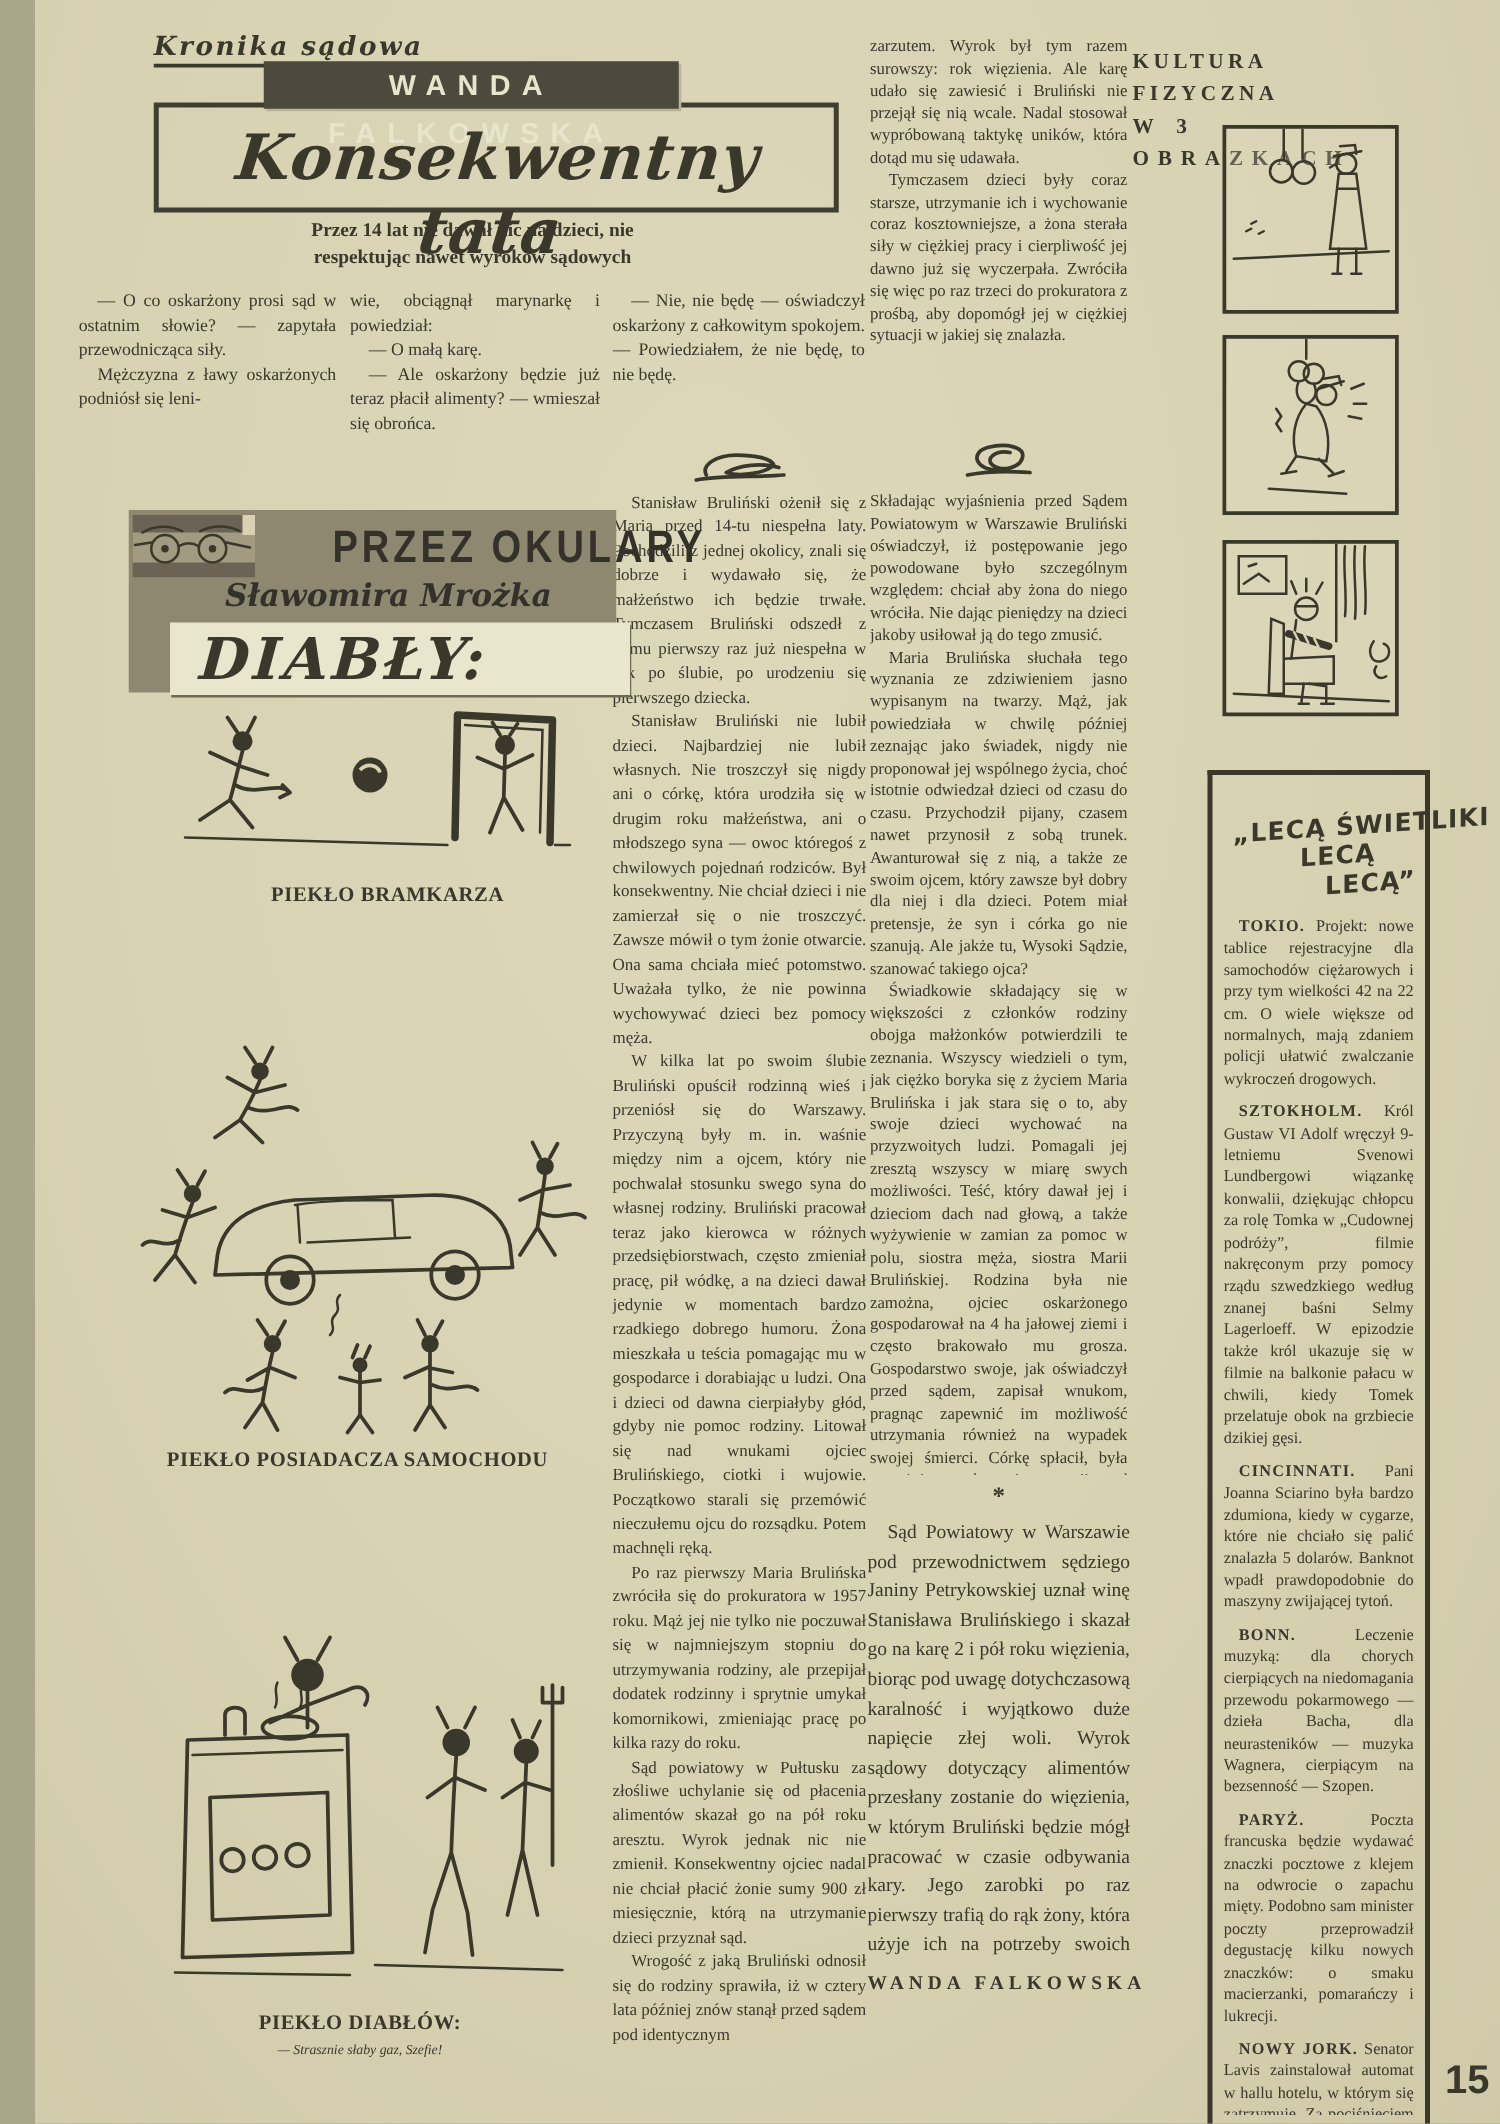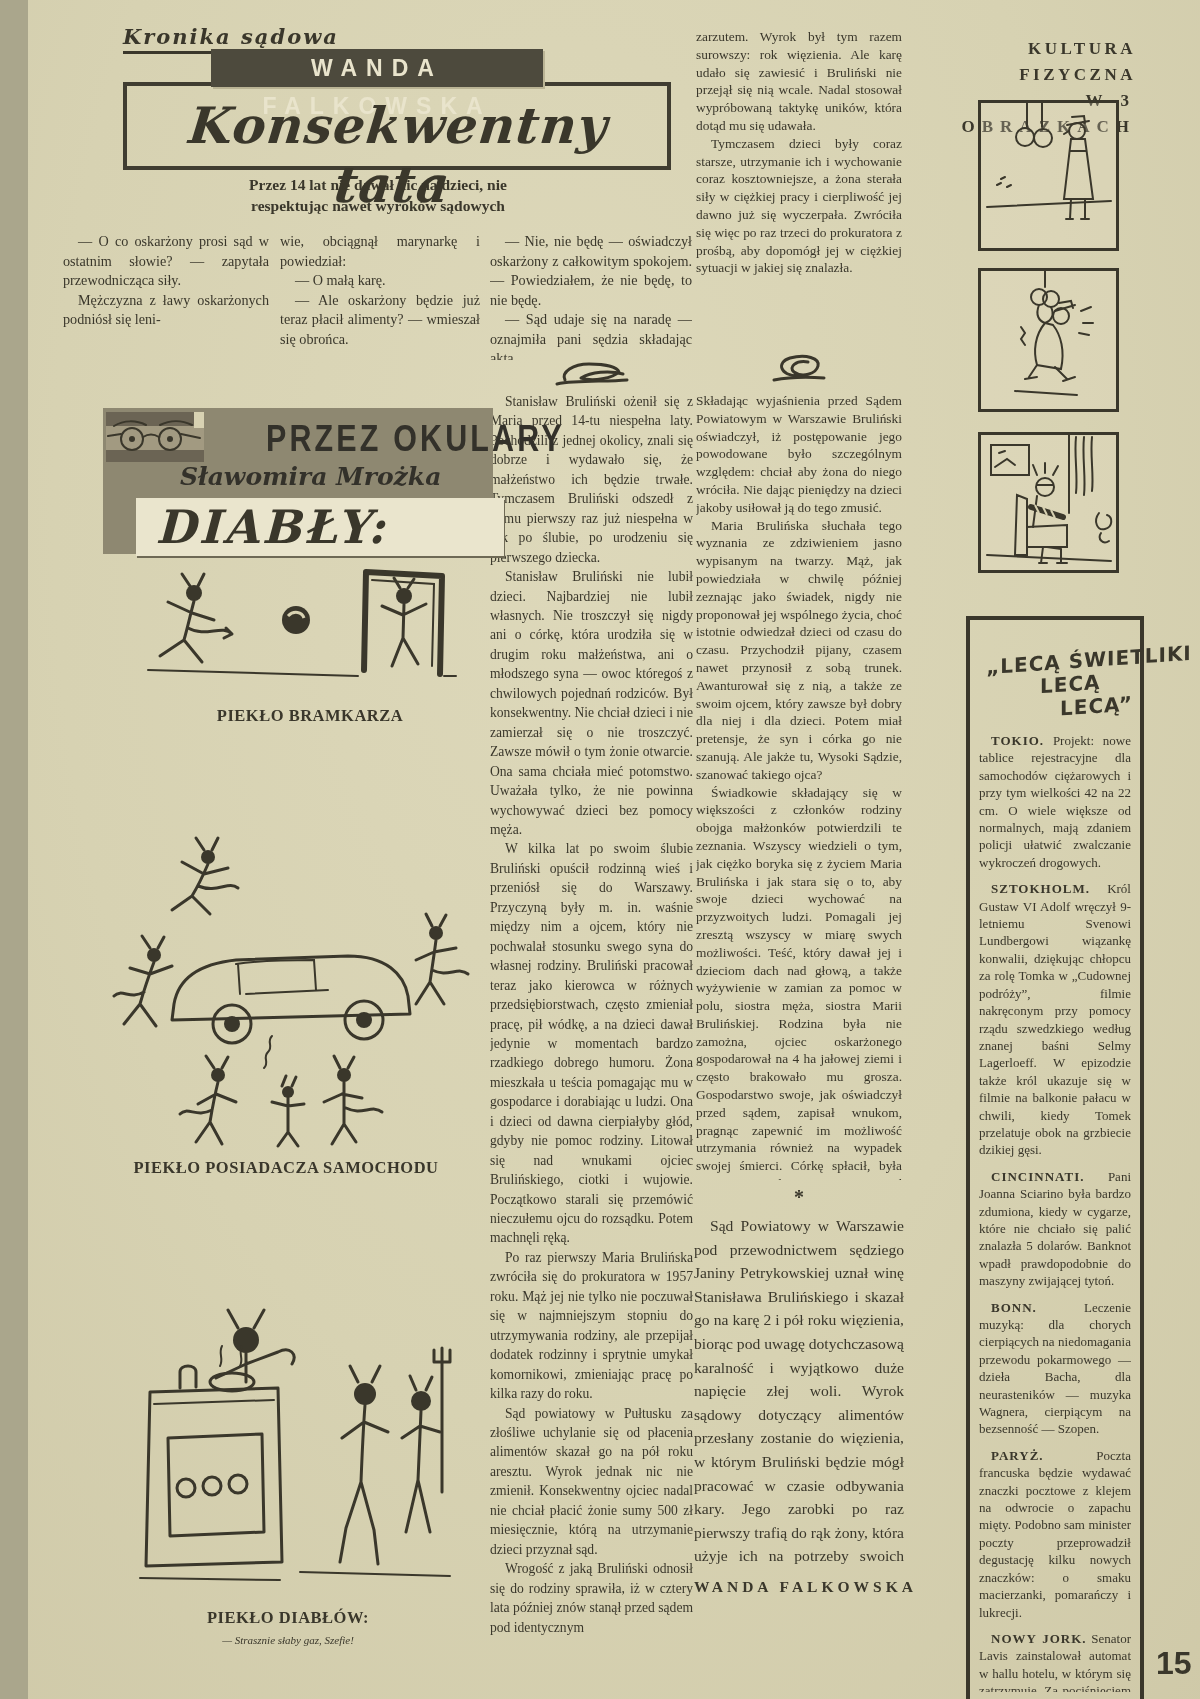--- a/index.html
+++ b/index.html
@@ -68,36 +68,35 @@
     <p>— O co oskarżony prosi sąd w ostatnim słowie? — zapytała przewodnicząca siły.</p>
     <p>Mężczyzna z ławy oskarżonych podniósł się leni-</p>
   </div>
   <div class="abs col intro" style="left:252px;top:232px;width:200px;height:125px;">
     <p class="noind">wie, obciągnął marynarkę i powiedział:</p>
     <p>— O małą karę.</p>
     <p>— Ale oskarżony będzie już teraz płacił alimenty? — wmieszał się obrońca.</p>
   </div>
   <div class="abs col intro" style="left:462px;top:232px;width:202px;height:128px;">
     <p>— Nie, nie będę — oświadczył oskarżony z całkowitym spokojem. — Powiedziałem, że nie będę, to nie będę.</p>
-    <p>— Sąd udaje się na naradę — oznajmiła pani sędzia składając akta.</p>
   </div>
 
   <div class="abs" style="left:525px;top:358px;">
     <svg width="78" height="30" viewBox="0 0 78 30">
       <path class="ink" d="M12,22 C8,14 20,6 36,6 C52,6 64,9 66,14 C60,20 40,24 28,20 C38,14 56,12 70,16"></path>
       <path class="ink" d="M4,26 C24,22 52,24 74,22"></path>
     </svg>
   </div>
 
   <div class="abs col body-a" style="left:462px;top:392px;width:203px;height:1300px;">
     <p>Stanisław Bruliński ożenił się z Marią przed 14-tu niespełna laty. Pochodzili z jednej okolicy, znali się dobrze i wydawało się, że małżeństwo ich będzie trwałe. Tymczasem Bruliński odszedł z domu pierwszy raz już niespełna w rok po ślubie, po urodzeniu się pierwszego dziecka.</p>
     <p>Stanisław Bruliński nie lubił dzieci. Najbardziej nie lubił własnych. Nie troszczył się nigdy ani o córkę, która urodziła się w drugim roku małżeństwa, ani o młodszego syna — owoc któregoś z chwilowych pojednań rodziców. Był konsekwentny. Nie chciał dzieci i nie zamierzał się o nie troszczyć. Zawsze mówił o tym żonie otwarcie. Ona sama chciała mieć potomstwo. Uważała tylko, że nie powinna wychowywać dzieci bez pomocy męża.</p>
     <p>W kilka lat po swoim ślubie Bruliński opuścił rodzinną wieś i przeniósł się do Warszawy. Przyczyną były m. in. waśnie między nim a ojcem, który nie pochwalał stosunku swego syna do własnej rodziny. Bruliński pracował teraz jako kierowca w różnych przedsiębiorstwach, często zmieniał pracę, pił wódkę, a na dzieci dawał jedynie w momentach bardzo rzadkiego dobrego humoru. Żona mieszkała u teścia pomagając mu w gospodarce i dorabiając u ludzi. Ona i dzieci od dawna cierpiałyby głód, gdyby nie pomoc rodziny. Litował się nad wnukami ojciec Brulińskiego, ciotki i wujowie. Początkowo starali się przemówić nieczułemu ojcu do rozsądku. Potem machnęli ręką.</p>
     <p>Po raz pierwszy Maria Brulińska zwróciła się do prokuratora w 1957 roku. Mąż jej nie tylko nie poczuwał się w najmniejszym stopniu do utrzymywania rodziny, ale przepijał dodatek rodzinny i sprytnie umykał komornikowi, zmieniając pracę po kilka razy do roku.</p>
-    <p>Sąd powiatowy w Pułtusku za złośliwe uchylanie się od płacenia alimentów skazał go na pół roku aresztu. Wyrok jednak nic nie zmienił. Konsekwentny ojciec nadal nie chciał płacić żonie sumy 500 zł miesięcznie, którą na utrzymanie dzieci przyznał sąd.</p>
+    <p>Sąd powiatowy w Pułtusku za złośliwe uchylanie się od płacenia alimentów skazał go na pół roku aresztu. Wyrok jednak nic nie zmienił. Konsekwentny ojciec nadal nie chciał płacić żonie sumy 900 zł miesięcznie, którą na utrzymanie dzieci przyznał sąd.</p>
     <p>Wrogość z jaką Bruliński odnosił się do rodziny sprawiła, iż w cztery lata później znów stanął przed sądem pod identycznym</p>
   </div>
 
   <div class="abs col body-b" style="left:668px;top:28px;width:206px;height:330px;">
     <p class="noind">zarzutem. Wyrok był tym razem surowszy: rok więzienia. Ale karę udało się zawiesić i Bruliński nie przejął się nią wcale. Nadal stosował wypróbowaną taktykę uników, która dotąd mu się udawała.</p>
     <p>Tymczasem dzieci były coraz starsze, utrzymanie ich i wychowanie coraz kosztowniejsze, a żona sterała siły w ciężkiej pracy i cierpliwość jej dawno już się wyczerpała. Zwróciła się więc po raz trzeci do prokuratora z prośbą, aby dopomógł jej w ciężkiej sytuacji w jakiej się znalazła.</p>
   </div>
   <div class="abs" style="left:740px;top:350px;">
     <svg width="60" height="34" viewBox="0 0 60 34">
       <path class="ink" d="M30,26 C12,26 8,12 22,8 C38,4 52,8 50,16 C48,24 34,28 26,22 C20,17 28,10 40,12"></path>
@@ -204,21 +203,21 @@
       <path class="ink" d="M296,158 L290,144 M306,158 L312,145"></path>
       <circle cx="301" cy="169" r="10" class="ink-fill"></circle>
       <path class="ink" d="M301,179 C300,204 299,226 298,248 M298,248 L286,300 M298,248 L310,300 M300,194 L282,206 M300,194 L320,200"></path>
       <path class="ink" d="M322,130 L322,260 M314,130 L314,118 M322,130 L322,116 M330,130 L330,118 M314,130 L330,130"></path>
       <path class="ink-thin" d="M180,340 L330,344 M20,346 L160,348"></path>
     </svg>
   </div>
   <div class="abs capt" style="left:60px;top:1608px;width:400px;">PIEKŁO DIABŁÓW:</div>
   <div class="abs capt-line" style="left:60px;top:1634px;width:400px;">— Strasznie słaby gaz, Szefie!</div>
 
-  <div class="abs pc-title" style="left:878px;top:36px;width:230px;text-align:right;">
+  <div class="abs pc-title" style="left:878px;top:36px;width:230px;">
     <div>KULTURA FIZYCZNA</div>
     <div style="letter-spacing:7px;">W 3 OBRAZKACH</div>
   </div>
 
   <div class="abs panel" style="left:950px;top:100px;width:135px;height:145px;">
     <svg width="135" height="145" viewBox="0 0 135 145">
       <line class="ink-thin" x1="46" y1="0" x2="46" y2="24"></line>
         <line class="ink-thin" x1="61" y1="0" x2="61" y2="24"></line>
       <circle cx="44" cy="34" r="9" class="ink-thin"></circle>
         <circle cx="62" cy="35" r="9" class="ink-thin"></circle>

